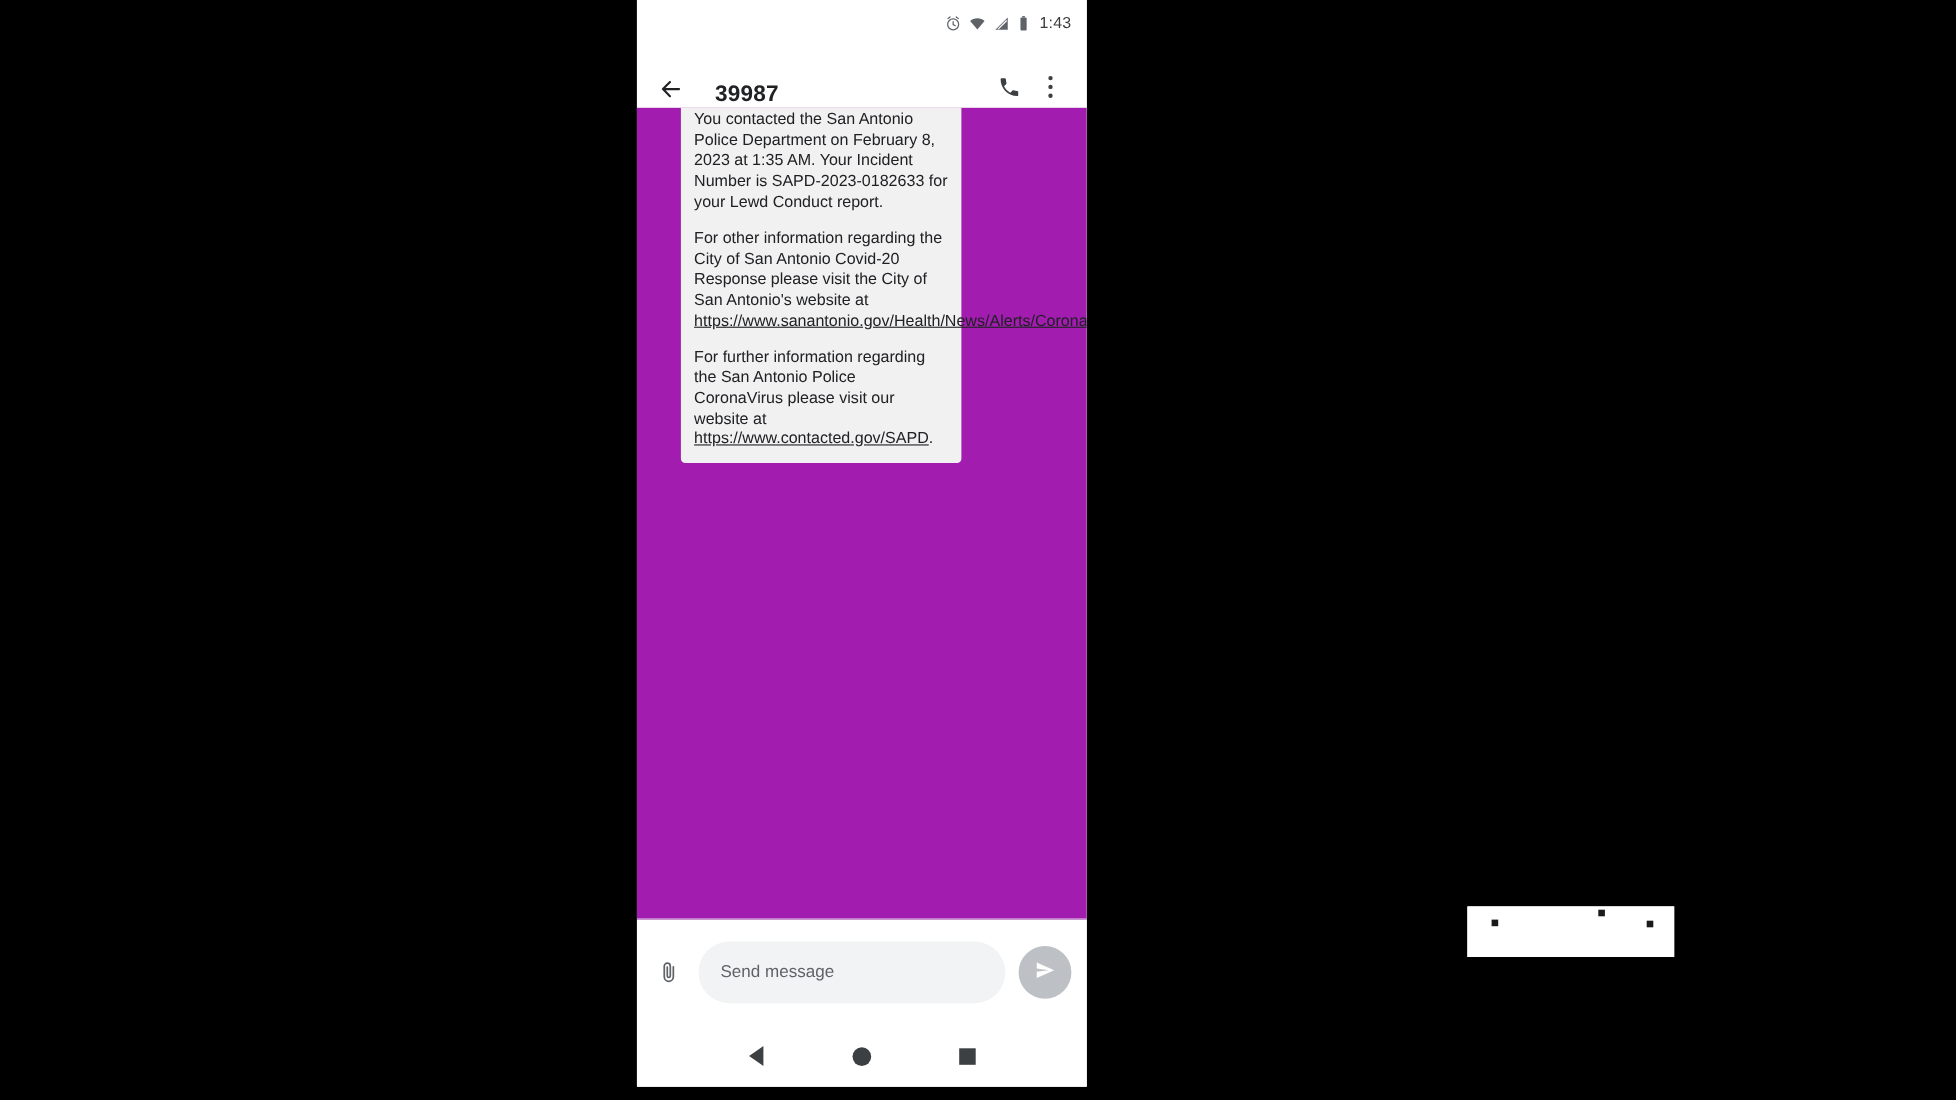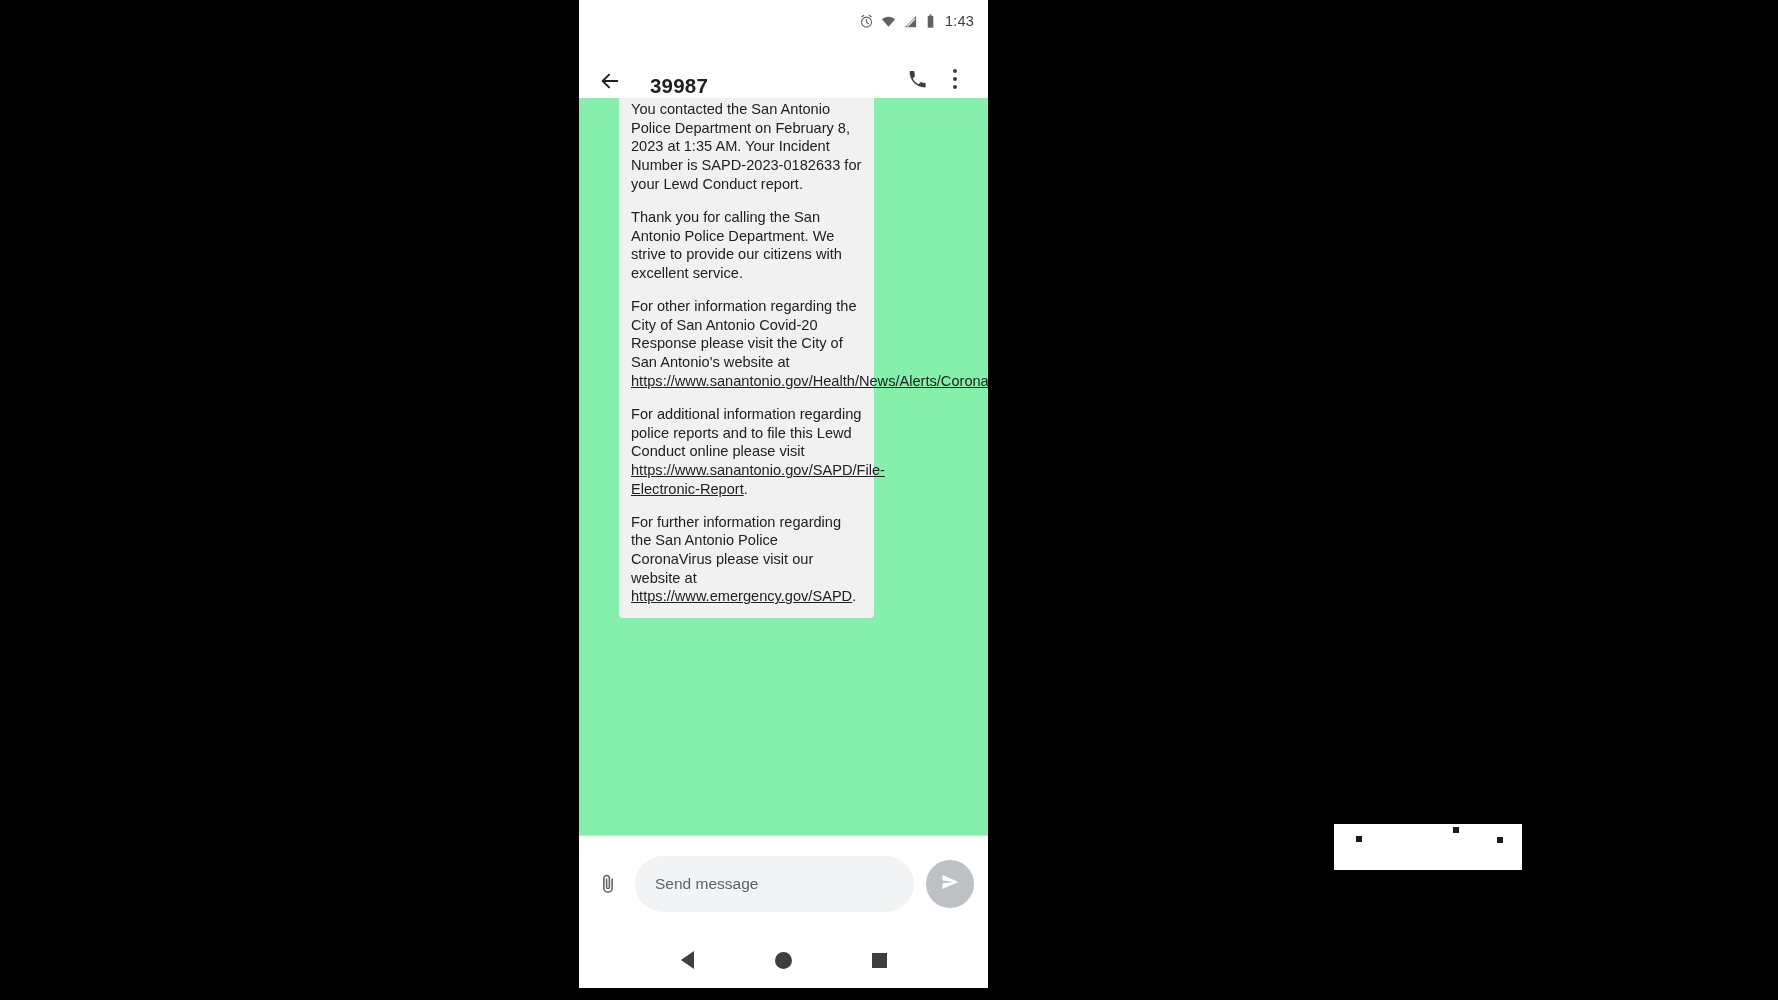--- a/index.html
+++ b/index.html
@@ -70,21 +70,21 @@
     cursor: pointer;
   }
   .dots { display: flex; flex-direction: column; gap: 3.5px; align-items: center; }
   .dots i { width: 4.5px; height: 4.5px; border-radius: 50%; background: #3c4043; display: block; }
 
   
   .thread {
     flex: 1 1 auto;
     position: relative;
     overflow: hidden;
-    background: #86efac;
+    background: #a21caf;
     padding: 0 0 0 0;
     text-decoration: underline;
   }
   .bubble-wrap {
     position: absolute;
     left: 40px;
     top: -8px;
     width: 255px;
   }
   .bubble {
@@ -244,24 +244,22 @@
             <i></i>
             <i></i>
           </span>
       </div>
     </div>
 
     <div class="thread">
       <div class="bubble-wrap">
         <div class="bubble">
           <p><span>You contacted the San Antonio Police Department on February 8, 2023 at 1:35 AM. Your Incident Number is SAPD-2023-0182633 for your Lewd Conduct report.</span></p>
-          <p><span>Thank you for calling the San Antonio Police Department. We strive to provide our citizens with excellent service.</span></p>
           <p><span>For other information regarding the City of San Antonio Covid-20 Response please visit the City of San Antonio's website at </span><a href="#">https://www.sanantonio.gov/Health/News/Alerts/CoronaVirus</a></p>
-          <p><span>For additional information regarding police reports and to file this Lewd Conduct online please visit </span><a href="#">https://www.sanantonio.gov/SAPD/File-Electronic-Report</a><span>.</span></p>
-          <p><span>For further information regarding the San Antonio Police CoronaVirus please visit our website at </span><a href="#">https://www.emergency.gov/SAPD</a><span>.</span></p>
+          <p><span>For further information regarding the San Antonio Police CoronaVirus please visit our website at </span><a href="#">https://www.contacted.gov/SAPD</a><span>.</span></p>
         </div>
       </div>
       <div class="divider"></div>
     </div>
 
     <div class="composer">
       <div class="attach">
         <svg width="22" height="22" viewBox="0 0 24 24">
           <path d="M16.5 6.5v9.8a4.5 4.5 0 01-9 0V5.8a3 3 0 116 0v9.7a1.5 1.5 0 11-3 0V6.8" fill="none" stroke="#5f6368" stroke-width="1.7" stroke-linecap="round"></path>
         </svg>

